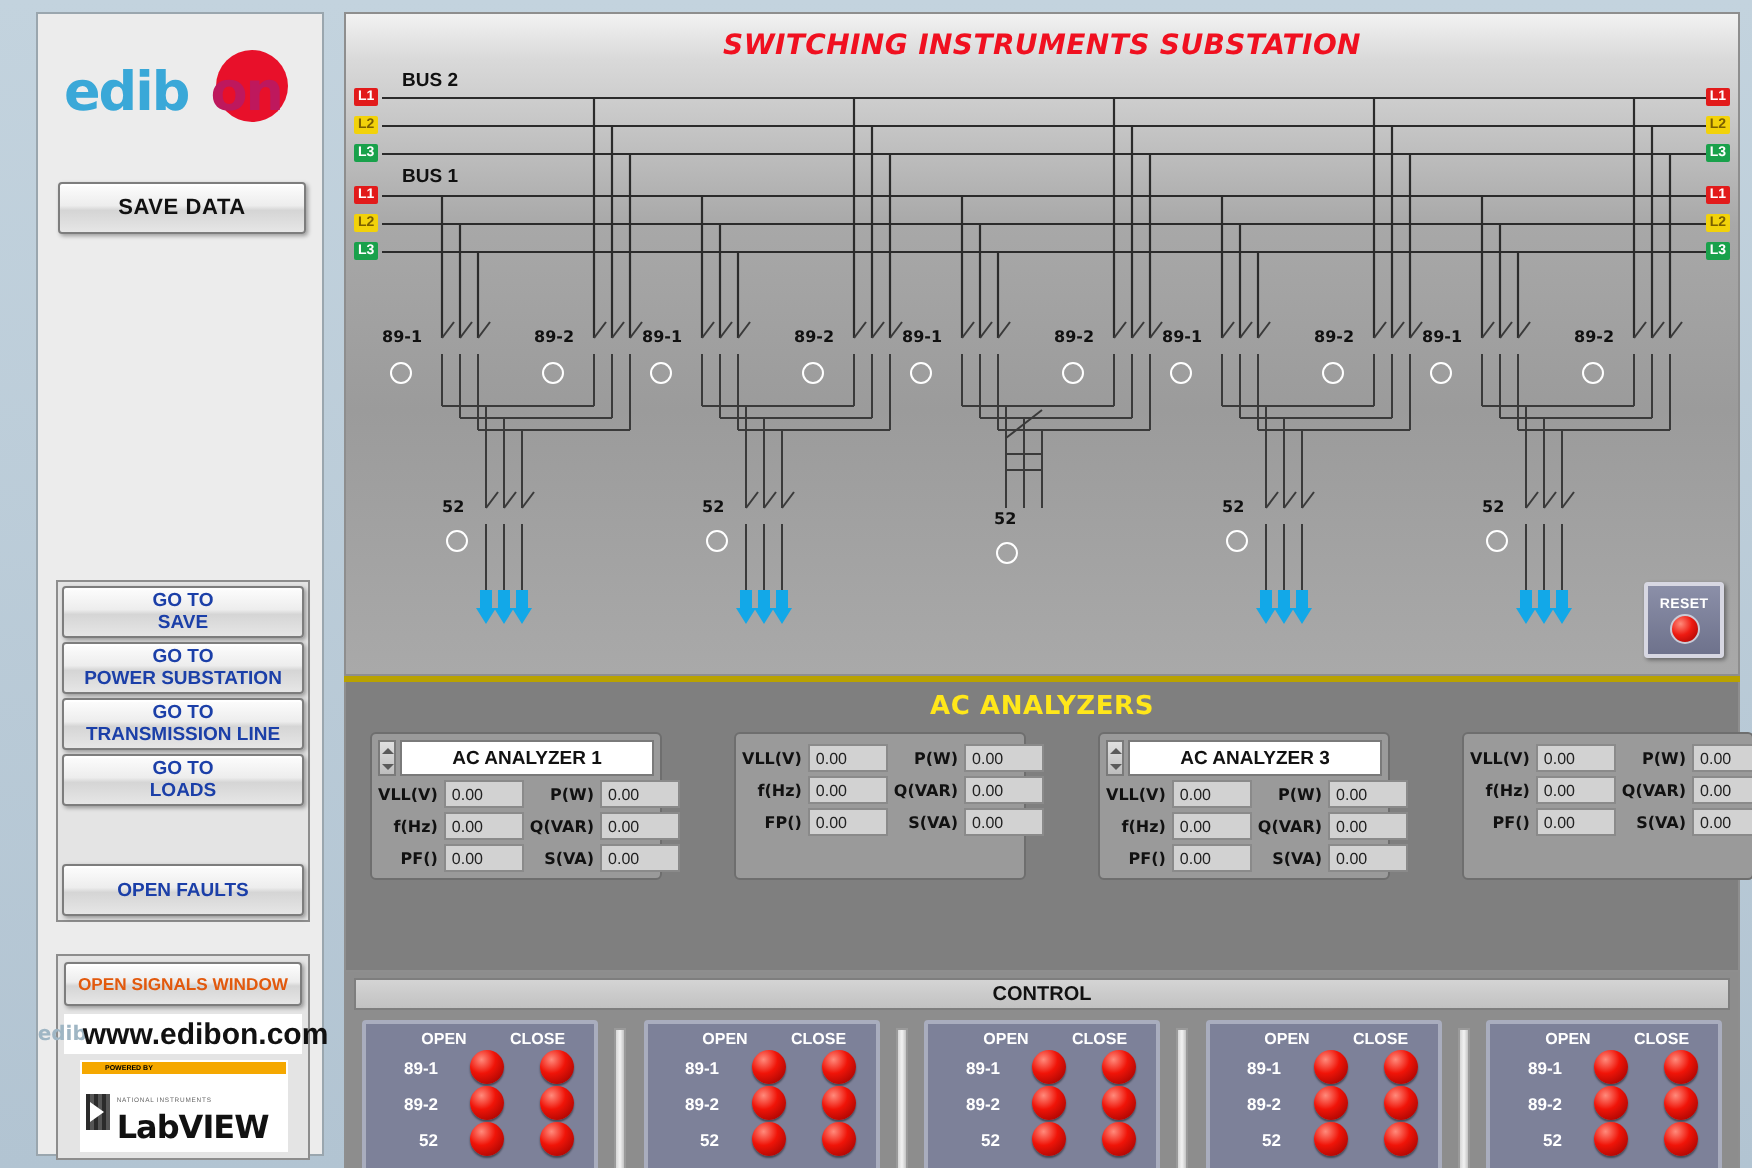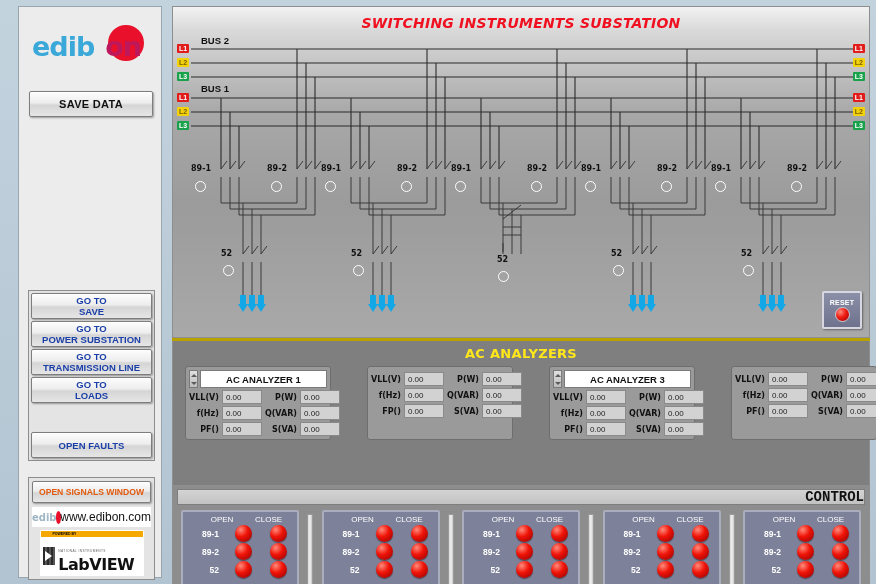--- a/index.html
+++ b/index.html
@@ -39,21 +39,21 @@
   #signalgroup { position:absolute; left:9px; top:470px; width:127px;
       border:1px solid #8d8d8d; background:#e4e4e4; padding:3px; }
   #open-signals { height:22px; width:100%; color:#e2590d; font-weight:700;
       font-size:8.6px; line-height:20px; }
   #edibon-web { margin-top:4px; height:20px; background:#fff; display:flex;
       align-items:center; justify-content:center; gap:3px; }
   #edibon-web .mini { font-size:10px; font-weight:700; color:#9fb6c4;
       font-family:"DejaVu Sans", sans-serif; }
   #edibon-web .minidot { width:13px; height:13px; border-radius:50%; background:#e8102a;
       display:inline-block; margin:0 -4px; }
-  #edibon-web .url { font-size:12px; font-weight:400; color:#111; }
+  #edibon-web .url { font-size:15px; font-weight:700; color:#111; }
   #labview { margin:3px auto 0 auto; width:104px; background:#fff; padding:1px; }
   #labview .bar { height:6px; background:#f5a800; font-size:3.5px; color:#000;
       text-align:left; padding-left:12px; line-height:6px; font-weight:700; }
   #labview .row { display:flex; align-items:center; gap:3px; padding:1px 2px; }
   #labview .sq { width:20px; height:18px; background:#1a1a1a;
       background-image:repeating-linear-gradient(90deg,#2b2b2b 0 2px,#555 2px 4px);
       display:flex; align-items:center; justify-content:center; }
   #labview .sq i { width:0;height:0;border-left:7px solid #fff;
       border-top:5px solid transparent;border-bottom:5px solid transparent;}
   #labview .lvtxt { font-size:16px; font-weight:700; color:#111; letter-spacing:-.5px;
@@ -112,28 +112,28 @@
   .an-grid { margin-top:2px; display:grid; grid-template-columns:auto 40px auto 40px;
      gap:2px 3px; align-items:center; }
   .an-lab { font-size:8px; font-weight:700; color:#111; text-align:right;
      font-family:"DejaVu Sans", sans-serif; }
   .an-val { background:#d2d2d2; border:1px solid #8a8a8a; height:14px; line-height:13px;
      font-size:8px; color:#222; padding-left:3px; }
 
   
   #control { position:relative; width:100%; height:112px; background:#8d8d8d;
      border:1px solid #8e8e8e; }
-  #ctrl-title { margin:3px 4px 0 4px; height:16px; line-height:15px; text-align:right;
+  #ctrl-title { margin:3px 4px 0 4px; height:16px; line-height:15px; text-align:center;
      background:linear-gradient(#d4d4d4,#c2c2c2); border:1px solid #7e7e7e;
-     font-size:14px; font-weight:700; color:#111;font-family:Liberation Mono, monospace; }
+     font-size:10px; font-weight:700; color:#111; }
   #ctrl-row { display:flex; justify-content:space-between; padding:5px 8px 0 8px; }
   .ctrl-box { width:118px; height:84px; background:#7d8199; border:2px solid #a9adbe;
      border-radius:2px; padding:3px 6px; }
   .ctrl-head { display:flex; justify-content:flex-end; gap:20px; padding-right:10px; }
-  .ctrl-head span { font-size:8px; font-weight:400; color:#fff; width:26px; text-align:center;}
+  .ctrl-head span { font-size:8px; font-weight:700; color:#fff; width:26px; text-align:center;}
   .ctrl-line { display:flex; align-items:center; justify-content:flex-end; gap:10px;
      margin-top:1px; }
   .ctrl-line .rl { font-size:8.5px; font-weight:700; color:#fff; width:22px;
      text-align:right; margin-right:2px; }
   .led-sm { width:17px; height:17px; border-radius:50%;
      background:radial-gradient(circle at 34% 28%, #ff8b7c 0%, #f01408 42%, #8e0000 100%);
      box-shadow:0 1px 1px rgba(0,0,0,.45); margin:0 4px; cursor:pointer; }
   .divider { width:6px; height:80px; margin-top:4px;
      background:linear-gradient(90deg,#d6d6d6,#f2f2f2,#c4c4c4); border:1px solid #9a9a9a;}
 </style>

